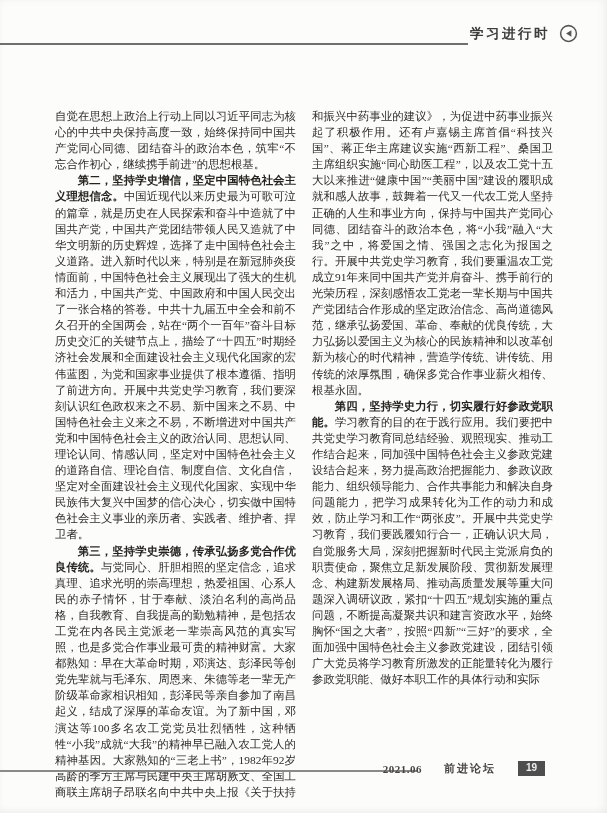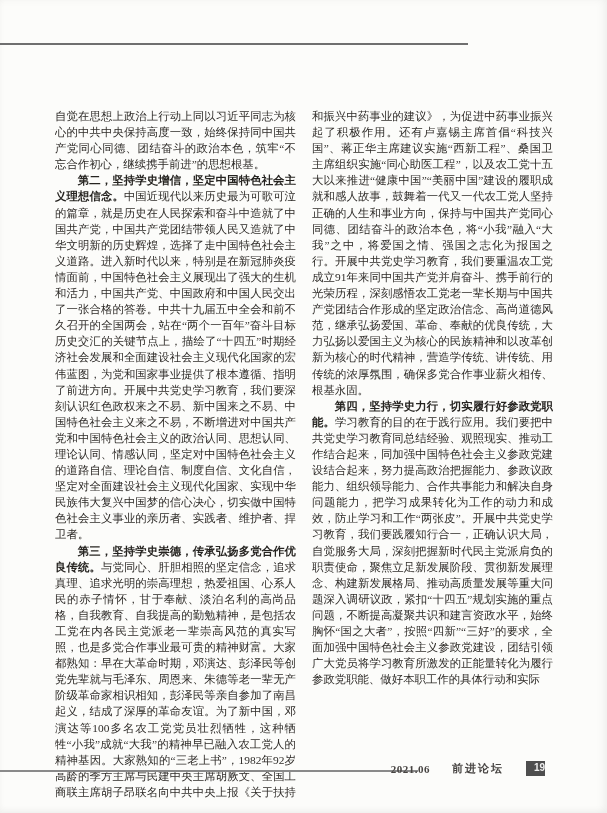--- a/index.html
+++ b/index.html
@@ -57,30 +57,39 @@
   }
   .footer-issue { font-weight:700; letter-spacing:0.5px; }
   .footer-journal {
     font-family:Liberation Serif, serif;
     font-weight:700; letter-spacing:2px;
   }
   .page-num-box {
     background:#4e4e4e; color:#efefef;
     font-family:"Liberation Sans","DejaVu Sans",sans-serif;
     font-size:10px; font-weight:700;
-    padding:1px 0 2px 8px; line-height:12px;
+    padding:1px 8px 2px 8px; line-height:12px;
   }
 </style>
 </head>
 <body>
 
 <div class="page">
 
   <div class="header-rule"></div>
 
+  <div class="page-header">
+    <span class="header-title">学习进行时</span>
+    <span class="header-icon">
+      <svg width="19" height="19" viewBox="0 0 20 20">
+        <circle cx="10" cy="10" r="8.3" fill="none" stroke="#565656" stroke-width="1.6"></circle>
+        <path d="M13 6.7 L7.4 10 L13 13.3 Z" fill="#565656"></path>
+      </svg>
+    </span>
+  </div>
 
   <div class="article">
     <p class="para first">
       <span>自觉在思想上政治上行动上同以习近平同志为核心的中共中央保持高度一致，始终保持同中国共产党同心同德、团结奋斗的政治本色，筑牢“不忘合作初心，继续携手前进”的思想根基。</span>
     </p>
     <p class="para">
       <strong class="lead">第二，坚持学史增信，坚定中国特色社会主义理想信念。</strong><span>中国近现代以来历史最为可歌可泣的篇章，就是历史在人民探索和奋斗中造就了中国共产党，中国共产党团结带领人民又造就了中华文明新的历史辉煌，选择了走中国特色社会主义道路。进入新时代以来，特别是在新冠肺炎疫情面前，中国特色社会主义展现出了强大的生机和活力，中国共产党、中国政府和中国人民交出了一张合格的答卷。中共十九届五中全会和前不久召开的全国两会，站在“两个一百年”奋斗目标历史交汇的关键节点上，描绘了“十四五”时期经济社会发展和全面建设社会主义现代化国家的宏伟蓝图，为党和国家事业提供了根本遵循、指明了前进方向。开展中共党史学习教育，我们要深刻认识红色政权来之不易、新中国来之不易、中国特色社会主义来之不易，不断增进对中国共产党和中国特色社会主义的政治认同、思想认同、理论认同、情感认同，坚定对中国特色社会主义的道路自信、理论自信、制度自信、文化自信，坚定对全面建设社会主义现代化国家、实现中华民族伟大复兴中国梦的信心决心，切实做中国特色社会主义事业的亲历者、实践者、维护者、捍卫者。</span>
     </p>
     <p class="para">
       <strong class="lead">第三，坚持学史崇德，传承弘扬多党合作优良传统。</strong><span>与党同心、肝胆相照的坚定信念，追求真理、追求光明的崇高理想，热爱祖国、心系人民的赤子情怀，甘于奉献、淡泊名利的高尚品格，自我教育、自我提高的勤勉精神，是包括农工党在内各民主党派老一辈崇高风范的真实写照，也是多党合作事业最可贵的精神财富。大家都熟知：早在大革命时期，邓演达、彭泽民等创党先辈就与毛泽东、周恩来、朱德等老一辈无产阶级革命家相识相知，彭泽民等亲自参加了南昌起义，结成了深厚的革命友谊。为了新中国，邓演达等100多名农工党党员壮烈牺牲，这种牺牲“小我”成就“大我”的精神早已融入农工党人的精神基因。大家熟知的“三老上书”，1982年92岁高龄的季方主席与民建中央主席胡厥文、全国工商联主席胡子昂联名向中共中央上报《关于扶持和振兴中药事业的建议》，为促进中药事业振兴起了积极作用。还有卢嘉锡主席首倡“科技兴国”、蒋正华主席建议实施“西新工程”、桑国卫主席组织实施“同心助医工程”，以及农工党十五大以来推进“健康中国”“美丽中国”建设的履职成就和感人故事，鼓舞着一代又一代农工党人坚持正确的人生和事业方向，保持与中国共产党同心同德、团结奋斗的政治本色，将“小我”融入“大我”之中，将爱国之情、强国之志化为报国之行。开展中共党史学习教育，我们要重温农工党成立91年来同中国共产党并肩奋斗、携手前行的光荣历程，深刻感悟农工党老一辈长期与中国共产党团结合作形成的坚定政治信念、高尚道德风范，继承弘扬爱国、革命、奉献的优良传统，大力弘扬以爱国主义为核心的民族精神和以改革创新为核心的时代精神，营造学传统、讲传统、用传统的浓厚氛围，确保多党合作事业薪火相传、根基永固。</span>

